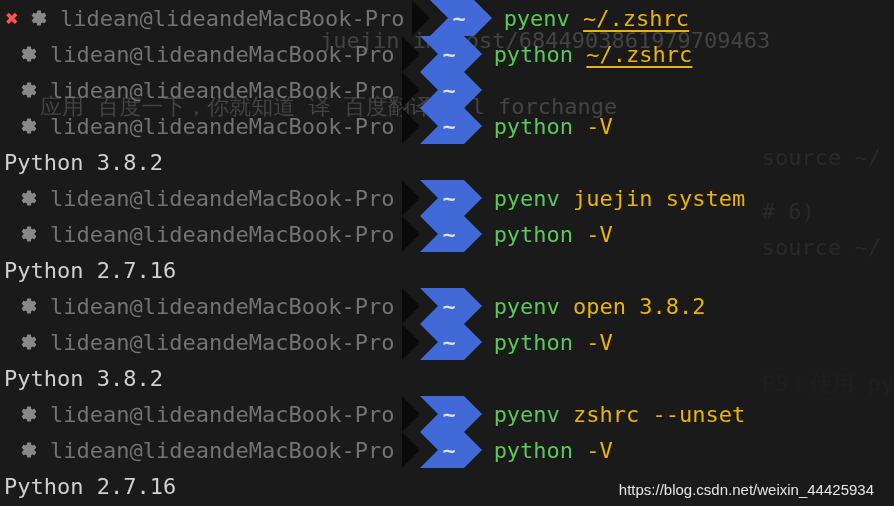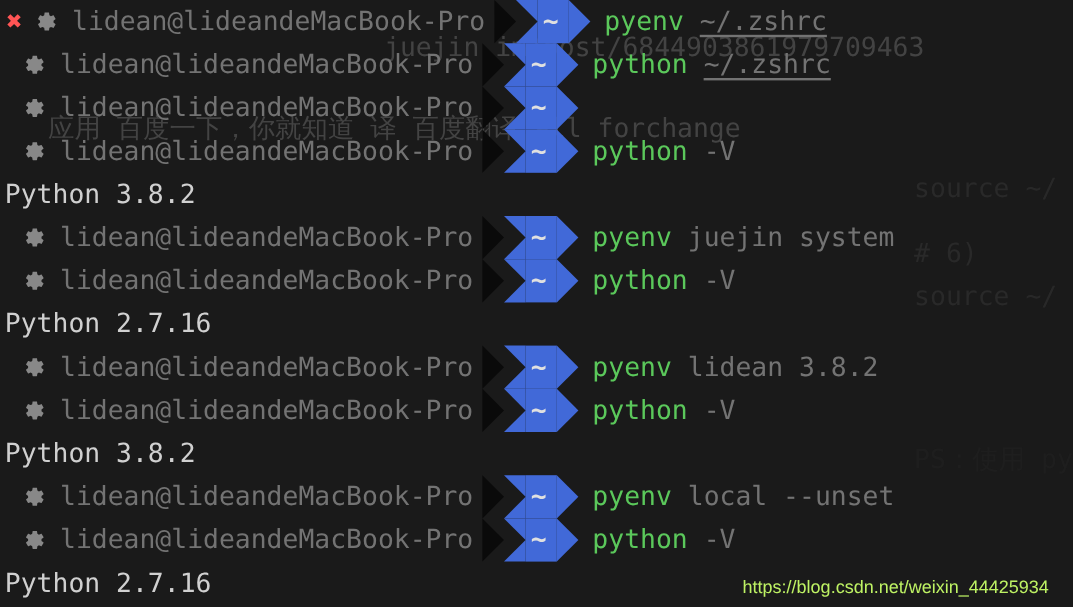--- a/index.html
+++ b/index.html
@@ -97,42 +97,42 @@
       border-left: 18px solid #0a0a0a;
       margin-left: 0;
     }
     .cmd {
       margin-left: 30px;
     }
     .cmd-green {
       color: #5bc85b;
     }
     .cmd-text {
-      color: #737373;
+      color: #eab308;
     }
     .cmd-under {
       text-decoration: underline;
       text-underline-offset: 4px;
     }
     .output {
       color: #d0d0d0;
       padding-left: 4px;
     }
     .bg-text {
       position: absolute;
       color: #555;
       z-index: 1;
       font-size: 22px;
       opacity: 0.7;
     }
     .watermark {
       position: absolute;
       bottom: 8px;
       right: 20px;
-      color: #bef264;
+      color: #e5e5e5;
       font-size: 15px;
       z-index: 3;
       font-family: sans-serif;
     }
     .sidebar-hint {
       position: absolute;
       right: 0;
       top: 140px;
       color: #333;
       font-size: 22px;
@@ -250,21 +250,21 @@
       <span class="gear-container">
         <svg class="gear" viewBox="0 0 24 24" fill="currentColor">
           <path d="M12,8A4,4 0 0,1 16,12A4,4 0 0,1 12,16A4,4 0 0,1 8,12A4,4 0 0,1 12,8M12,10A2,2 0 0,0 10,12A2,2 0 0,0 12,14A2,2 0 0,0 14,12A2,2 0 0,0 12,10M10,22C9.75,22 9.54,21.82 9.5,21.58L9.13,18.93C8.5,18.68 7.96,18.34 7.44,17.94L4.95,18.95C4.73,19.03 4.46,18.95 4.34,18.73L2.34,15.27C2.21,15.05 2.27,14.78 2.46,14.63L4.57,12.97L4.5,12L4.57,11L2.46,9.37C2.27,9.22 2.21,8.95 2.34,8.73L4.34,5.27C4.46,5.05 4.73,4.96 4.95,5.05L7.44,6.05C7.96,5.66 8.5,5.32 9.13,5.07L9.5,2.42C9.54,2.18 9.75,2 10,2H14C14.25,2 14.46,2.18 14.5,2.42L14.87,5.07C15.5,5.32 16.04,5.66 16.56,6.05L19.05,5.05C19.27,4.96 19.54,5.05 19.66,5.27L21.66,8.73C21.79,8.95 21.73,9.22 21.54,9.37L19.43,11L19.5,12L19.43,13L21.54,14.63C21.73,14.78 21.79,15.05 21.66,15.27L19.66,18.73C19.54,18.95 19.27,19.04 19.05,18.95L16.56,17.95C16.04,18.34 15.5,18.68 14.87,18.93L14.5,21.58C14.46,21.82 14.25,22 14,22H10Z"></path>
         </svg>
       </span>
       <span class="user-host">lidean@lideandeMacBook-Pro</span>
       <span class="arrow-segment">
         <span class="dark-tri"></span>
         <span class="tilde-box" style="margin-left: 18px;">~</span>
       </span>
-      <span class="cmd"><span class="cmd-green">pyenv</span> <span class="cmd-text">lidean 3.8.2</span></span>
+      <span class="cmd"><span class="cmd-green">pyenv</span> <span class="cmd-text">open 3.8.2</span></span>
     </div>
     <div class="line">
       <span class="gear-container">
         <svg class="gear" viewBox="0 0 24 24" fill="currentColor">
           <path d="M12,8A4,4 0 0,1 16,12A4,4 0 0,1 12,16A4,4 0 0,1 8,12A4,4 0 0,1 12,8M12,10A2,2 0 0,0 10,12A2,2 0 0,0 12,14A2,2 0 0,0 14,12A2,2 0 0,0 12,10M10,22C9.75,22 9.54,21.82 9.5,21.58L9.13,18.93C8.5,18.68 7.96,18.34 7.44,17.94L4.95,18.95C4.73,19.03 4.46,18.95 4.34,18.73L2.34,15.27C2.21,15.05 2.27,14.78 2.46,14.63L4.57,12.97L4.5,12L4.57,11L2.46,9.37C2.27,9.22 2.21,8.95 2.34,8.73L4.34,5.27C4.46,5.05 4.73,4.96 4.95,5.05L7.44,6.05C7.96,5.66 8.5,5.32 9.13,5.07L9.5,2.42C9.54,2.18 9.75,2 10,2H14C14.25,2 14.46,2.18 14.5,2.42L14.87,5.07C15.5,5.32 16.04,5.66 16.56,6.05L19.05,5.05C19.27,4.96 19.54,5.05 19.66,5.27L21.66,8.73C21.79,8.95 21.73,9.22 21.54,9.37L19.43,11L19.5,12L19.43,13L21.54,14.63C21.73,14.78 21.79,15.05 21.66,15.27L19.66,18.73C19.54,18.95 19.27,19.04 19.05,18.95L16.56,17.95C16.04,18.34 15.5,18.68 14.87,18.93L14.5,21.58C14.46,21.82 14.25,22 14,22H10Z"></path>
         </svg>
       </span>
       <span class="user-host">lidean@lideandeMacBook-Pro</span>
       <span class="arrow-segment">
         <span class="dark-tri"></span>
@@ -279,21 +279,21 @@
       <span class="gear-container">
         <svg class="gear" viewBox="0 0 24 24" fill="currentColor">
           <path d="M12,8A4,4 0 0,1 16,12A4,4 0 0,1 12,16A4,4 0 0,1 8,12A4,4 0 0,1 12,8M12,10A2,2 0 0,0 10,12A2,2 0 0,0 12,14A2,2 0 0,0 14,12A2,2 0 0,0 12,10M10,22C9.75,22 9.54,21.82 9.5,21.58L9.13,18.93C8.5,18.68 7.96,18.34 7.44,17.94L4.95,18.95C4.73,19.03 4.46,18.95 4.34,18.73L2.34,15.27C2.21,15.05 2.27,14.78 2.46,14.63L4.57,12.97L4.5,12L4.57,11L2.46,9.37C2.27,9.22 2.21,8.95 2.34,8.73L4.34,5.27C4.46,5.05 4.73,4.96 4.95,5.05L7.44,6.05C7.96,5.66 8.5,5.32 9.13,5.07L9.5,2.42C9.54,2.18 9.75,2 10,2H14C14.25,2 14.46,2.18 14.5,2.42L14.87,5.07C15.5,5.32 16.04,5.66 16.56,6.05L19.05,5.05C19.27,4.96 19.54,5.05 19.66,5.27L21.66,8.73C21.79,8.95 21.73,9.22 21.54,9.37L19.43,11L19.5,12L19.43,13L21.54,14.63C21.73,14.78 21.79,15.05 21.66,15.27L19.66,18.73C19.54,18.95 19.27,19.04 19.05,18.95L16.56,17.95C16.04,18.34 15.5,18.68 14.87,18.93L14.5,21.58C14.46,21.82 14.25,22 14,22H10Z"></path>
         </svg>
       </span>
       <span class="user-host">lidean@lideandeMacBook-Pro</span>
       <span class="arrow-segment">
         <span class="dark-tri"></span>
         <span class="tilde-box" style="margin-left: 18px;">~</span>
       </span>
-      <span class="cmd"><span class="cmd-green">pyenv</span> <span class="cmd-text">local --unset</span></span>
+      <span class="cmd"><span class="cmd-green">pyenv</span> <span class="cmd-text">zshrc --unset</span></span>
     </div>
     <div class="line">
       <span class="gear-container">
         <svg class="gear" viewBox="0 0 24 24" fill="currentColor">
           <path d="M12,8A4,4 0 0,1 16,12A4,4 0 0,1 12,16A4,4 0 0,1 8,12A4,4 0 0,1 12,8M12,10A2,2 0 0,0 10,12A2,2 0 0,0 12,14A2,2 0 0,0 14,12A2,2 0 0,0 12,10M10,22C9.75,22 9.54,21.82 9.5,21.58L9.13,18.93C8.5,18.68 7.96,18.34 7.44,17.94L4.95,18.95C4.73,19.03 4.46,18.95 4.34,18.73L2.34,15.27C2.21,15.05 2.27,14.78 2.46,14.63L4.57,12.97L4.5,12L4.57,11L2.46,9.37C2.27,9.22 2.21,8.95 2.34,8.73L4.34,5.27C4.46,5.05 4.73,4.96 4.95,5.05L7.44,6.05C7.96,5.66 8.5,5.32 9.13,5.07L9.5,2.42C9.54,2.18 9.75,2 10,2H14C14.25,2 14.46,2.18 14.5,2.42L14.87,5.07C15.5,5.32 16.04,5.66 16.56,6.05L19.05,5.05C19.27,4.96 19.54,5.05 19.66,5.27L21.66,8.73C21.79,8.95 21.73,9.22 21.54,9.37L19.43,11L19.5,12L19.43,13L21.54,14.63C21.73,14.78 21.79,15.05 21.66,15.27L19.66,18.73C19.54,18.95 19.27,19.04 19.05,18.95L16.56,17.95C16.04,18.34 15.5,18.68 14.87,18.93L14.5,21.58C14.46,21.82 14.25,22 14,22H10Z"></path>
         </svg>
       </span>
       <span class="user-host">lidean@lideandeMacBook-Pro</span>
       <span class="arrow-segment">
         <span class="dark-tri"></span>

